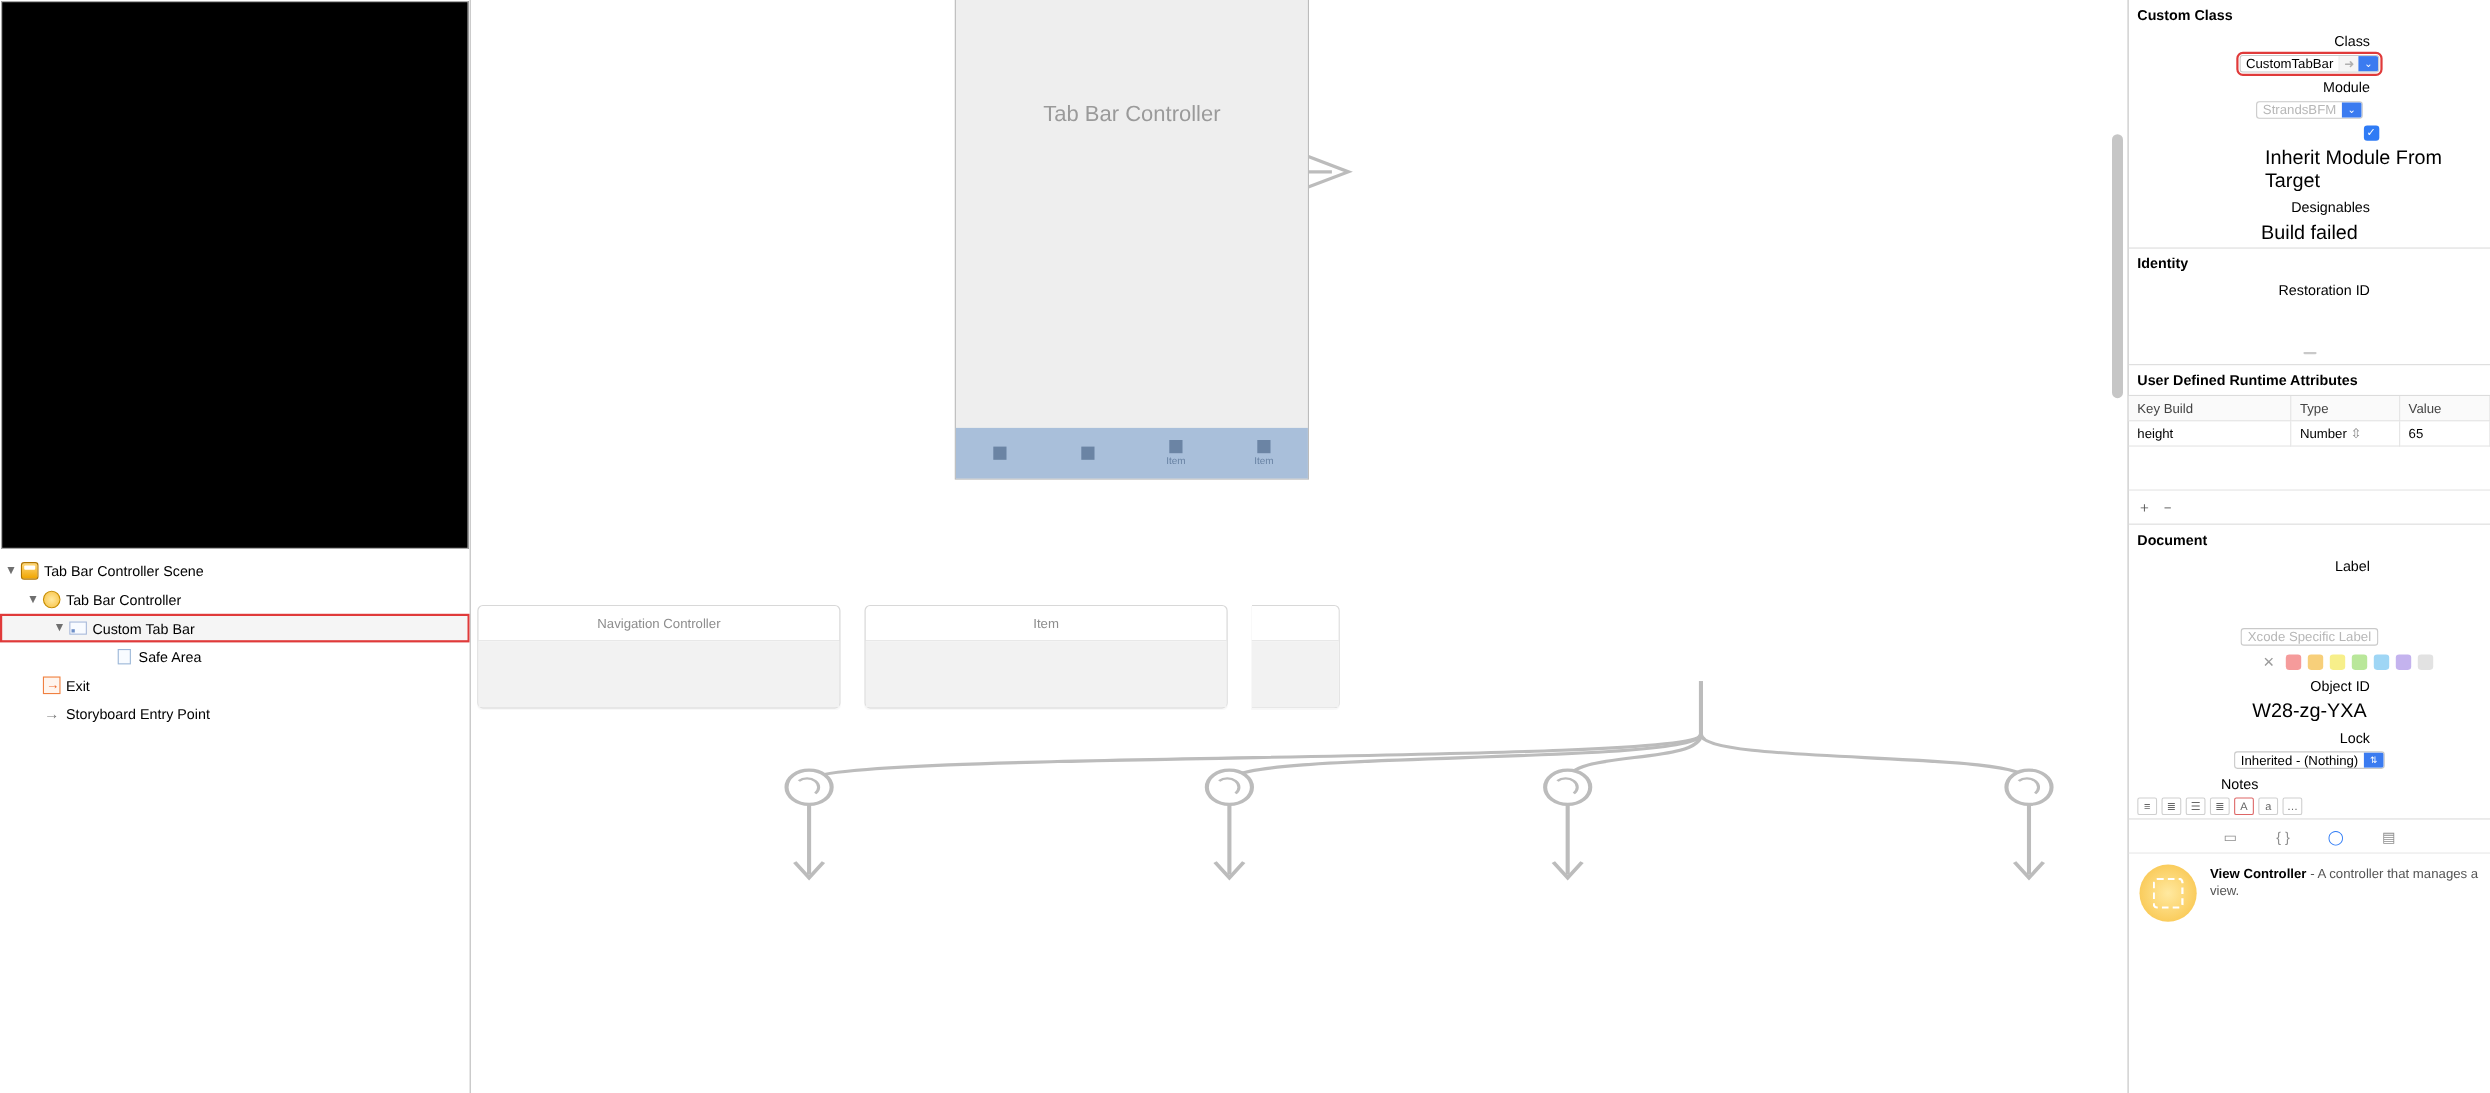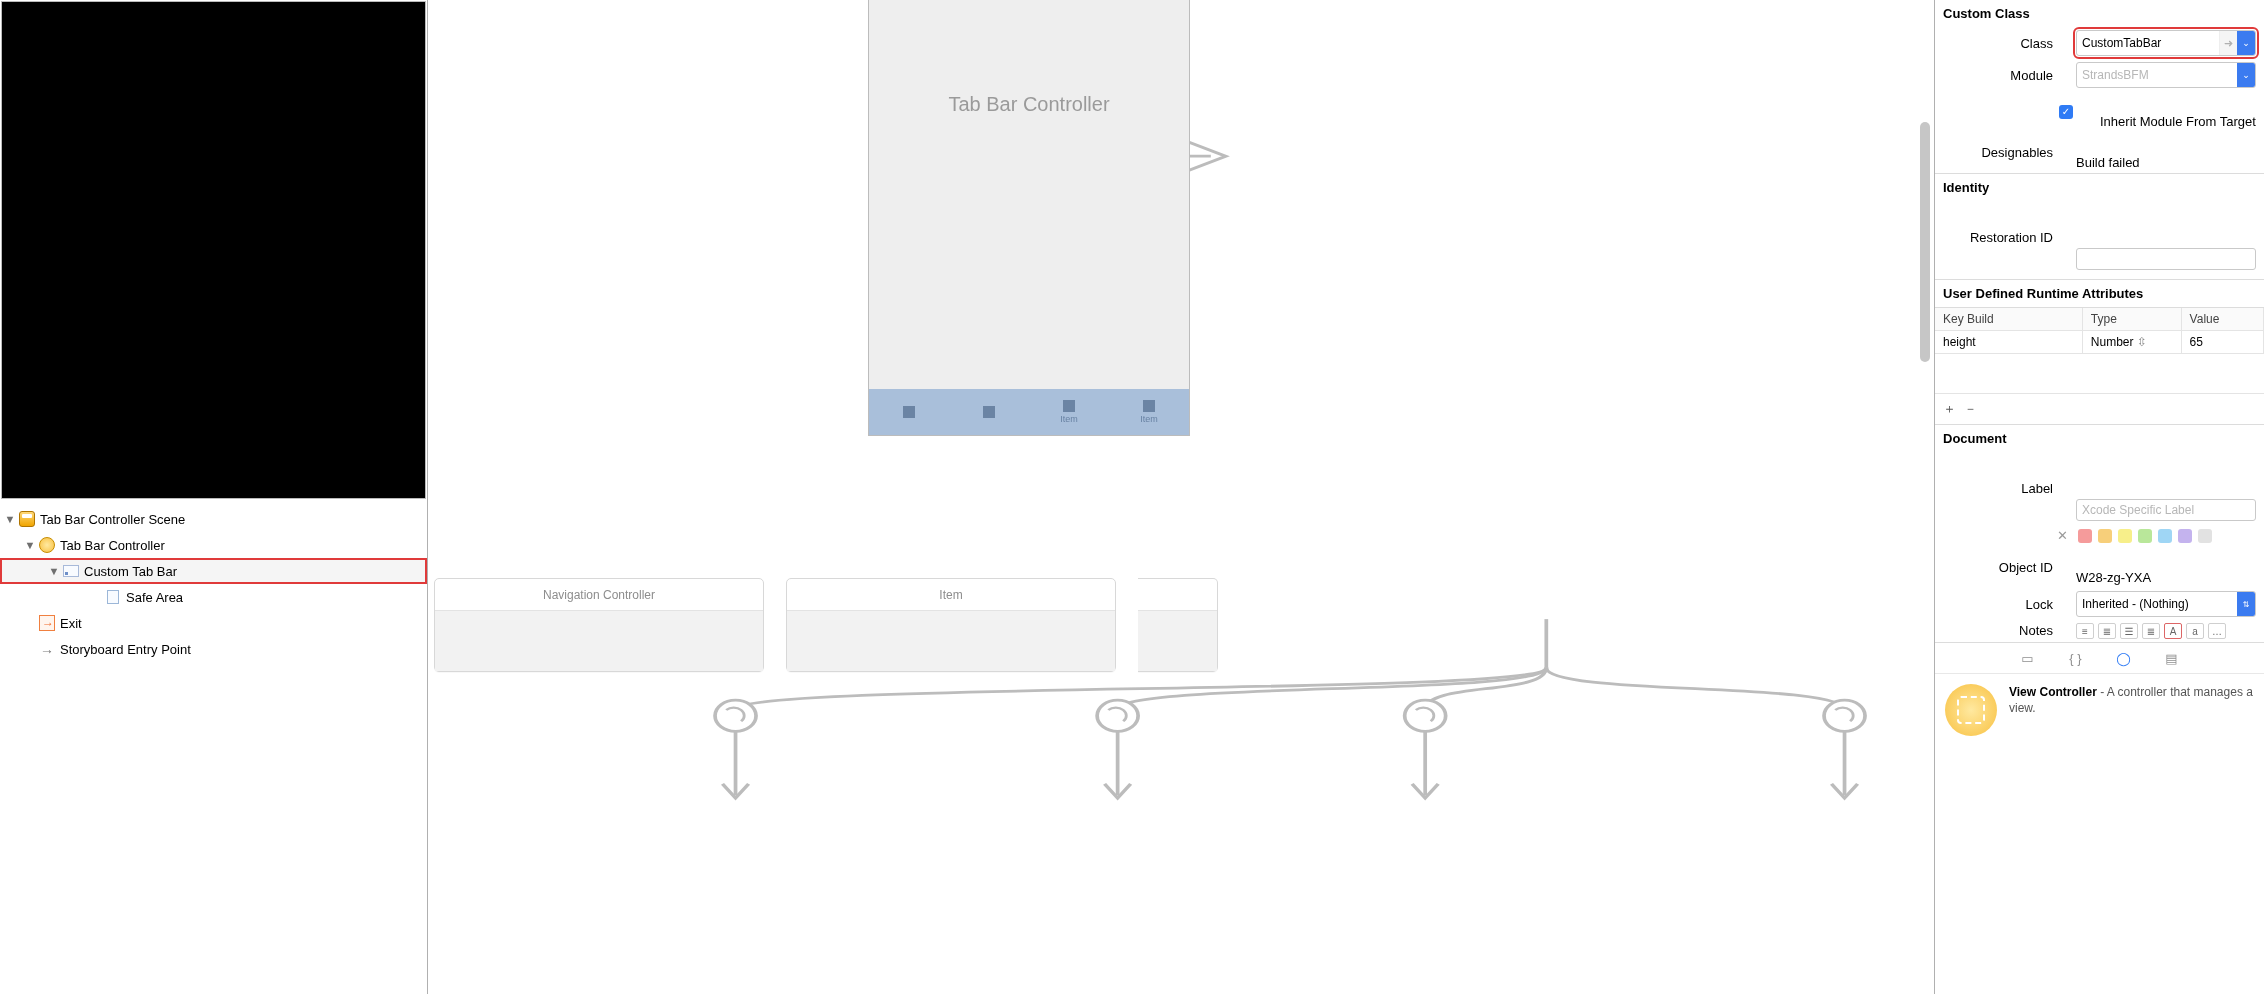--- a/index.html
+++ b/index.html
@@ -40,45 +40,45 @@
 .tabslot{flex:1;display:flex;flex-direction:column;align-items:center;justify-content:center;gap:2px;}
 .tabslot .sq{width:12px;height:12px;background:#6b84a4;}
 .tabslot .tl{font-size:9px;color:#6882a3;}
 
 svg.segues{position:absolute;inset:0;width:100%;height:100%;pointer-events:none;}
 .seg-node{fill:#fff;stroke:#bcbcbc;stroke-width:2;}
 .seg-line{stroke:#bcbcbc;stroke-width:2;fill:none;}
 .arrow-in{stroke:#bcbcbc;stroke-width:2;fill:none;}
 
 
-.lib-card{position:absolute;width:330px;top:578px;border:1px solid #d8d8d8;border-radius:5px;background:#fff;box-shadow:0 1px 1px rgba(0,0,0,.03);}
+.lib-card{position:absolute;width:330px;top:550px;border:1px solid #d8d8d8;border-radius:5px;background:#fff;box-shadow:0 1px 1px rgba(0,0,0,.03);}
 .lib-card .title{height:32px;display:flex;align-items:center;justify-content:center;font-size:12px;color:#8d8d8d;border-bottom:1px solid #e3e3e3;}
 .lib-card .body{height:60px;background:#f2f2f2;}
 .lib-card.c1{left:430px;}
 .lib-card.c2{left:782px;}
 .lib-card.c3{left:1135px;width:95px;border-left:0;border-radius:0 5px 5px 0;}
 .lib-card.c3 .title{border-bottom:1px solid #e3e3e3;}
 .scrollbar{position:absolute;right:2px;top:2px;bottom:28px;width:14px;}
 .scrollbar .thumb{position:absolute;top:120px;height:240px;left:2px;right:2px;background:#c6c6c6;border-radius:6px;}
 
 
 .inspector{width:330px;border-left:1px solid #b0b0b0;display:flex;flex-direction:column;background:#fff;font-size:13px;overflow:hidden;}
 .sect-title{font-weight:600;padding:6px 8px 6px 8px;}
 .sect{border-top:1px solid #dcdcdc;}
-.formrow{display:flex;align-items:center;padding:3px 8px;gap:23px;}
+.formrow{display:flex;align-items:center;padding:3px 8px;gap:5px;flex-direction:column;}
 .formrow .lbl{width:110px;text-align:right;color:#000;}
 .textfield{flex:1;height:22px;border:1px solid #c9c9c9;border-radius:3px;background:#fff;padding:0 5px;font-size:12px;color:#333;display:flex;align-items:center;margin-top:44px;}
 .textfield.ph{color:#b7b7b7;}
 .combo{display:flex;align-items:stretch;flex:1;height:26px;border:1px solid #c9c9c9;border-radius:3px;overflow:hidden;}
 .combo .cval{flex:1;padding:0 5px;display:flex;align-items:center;font-size:12px;}
 .combo .carrow{width:18px;background:#3b7bf0;display:flex;align-items:center;justify-content:center;color:#fff;font-size:9px;}
 .combo .cgo{width:18px;background:#f5f5f5;border-left:1px solid #eee;display:flex;align-items:center;justify-content:center;color:#b0b0b0;font-size:11px;}
 .hl-red{outline:2px solid #e03a3a;outline-offset:1px;}
 .chk{width:14px;height:14px;border-radius:3px;background:#2f7bf5;display:inline-flex;align-items:center;justify-content:center;color:#fff;font-size:10px;margin-right:4px;flex-shrink:0;}
-.formrow .static{font-size:13px;margin-top:20px;}
+.formrow .static{font-size:18px;}
 
 
 .attrs{margin:0 0 0 0;border-top:1px solid #dcdcdc;}
 .attrs .hdr,.attrs .drow{display:flex;font-size:12px;}
 .attrs .hdr div,.attrs .drow div{padding:4px 8px;border-right:1px solid #e4e4e4;border-bottom:1px solid #e4e4e4;}
 .attrs .hdr{background:#fafafa;color:#444;}
 .attrs .c-kp{flex:1.6;} .attrs .c-ty{flex:1;} .attrs .c-vl{flex:.8;}
 .attrs .tools{display:flex;gap:8px;padding:6px 8px;color:#555;}
 
 

